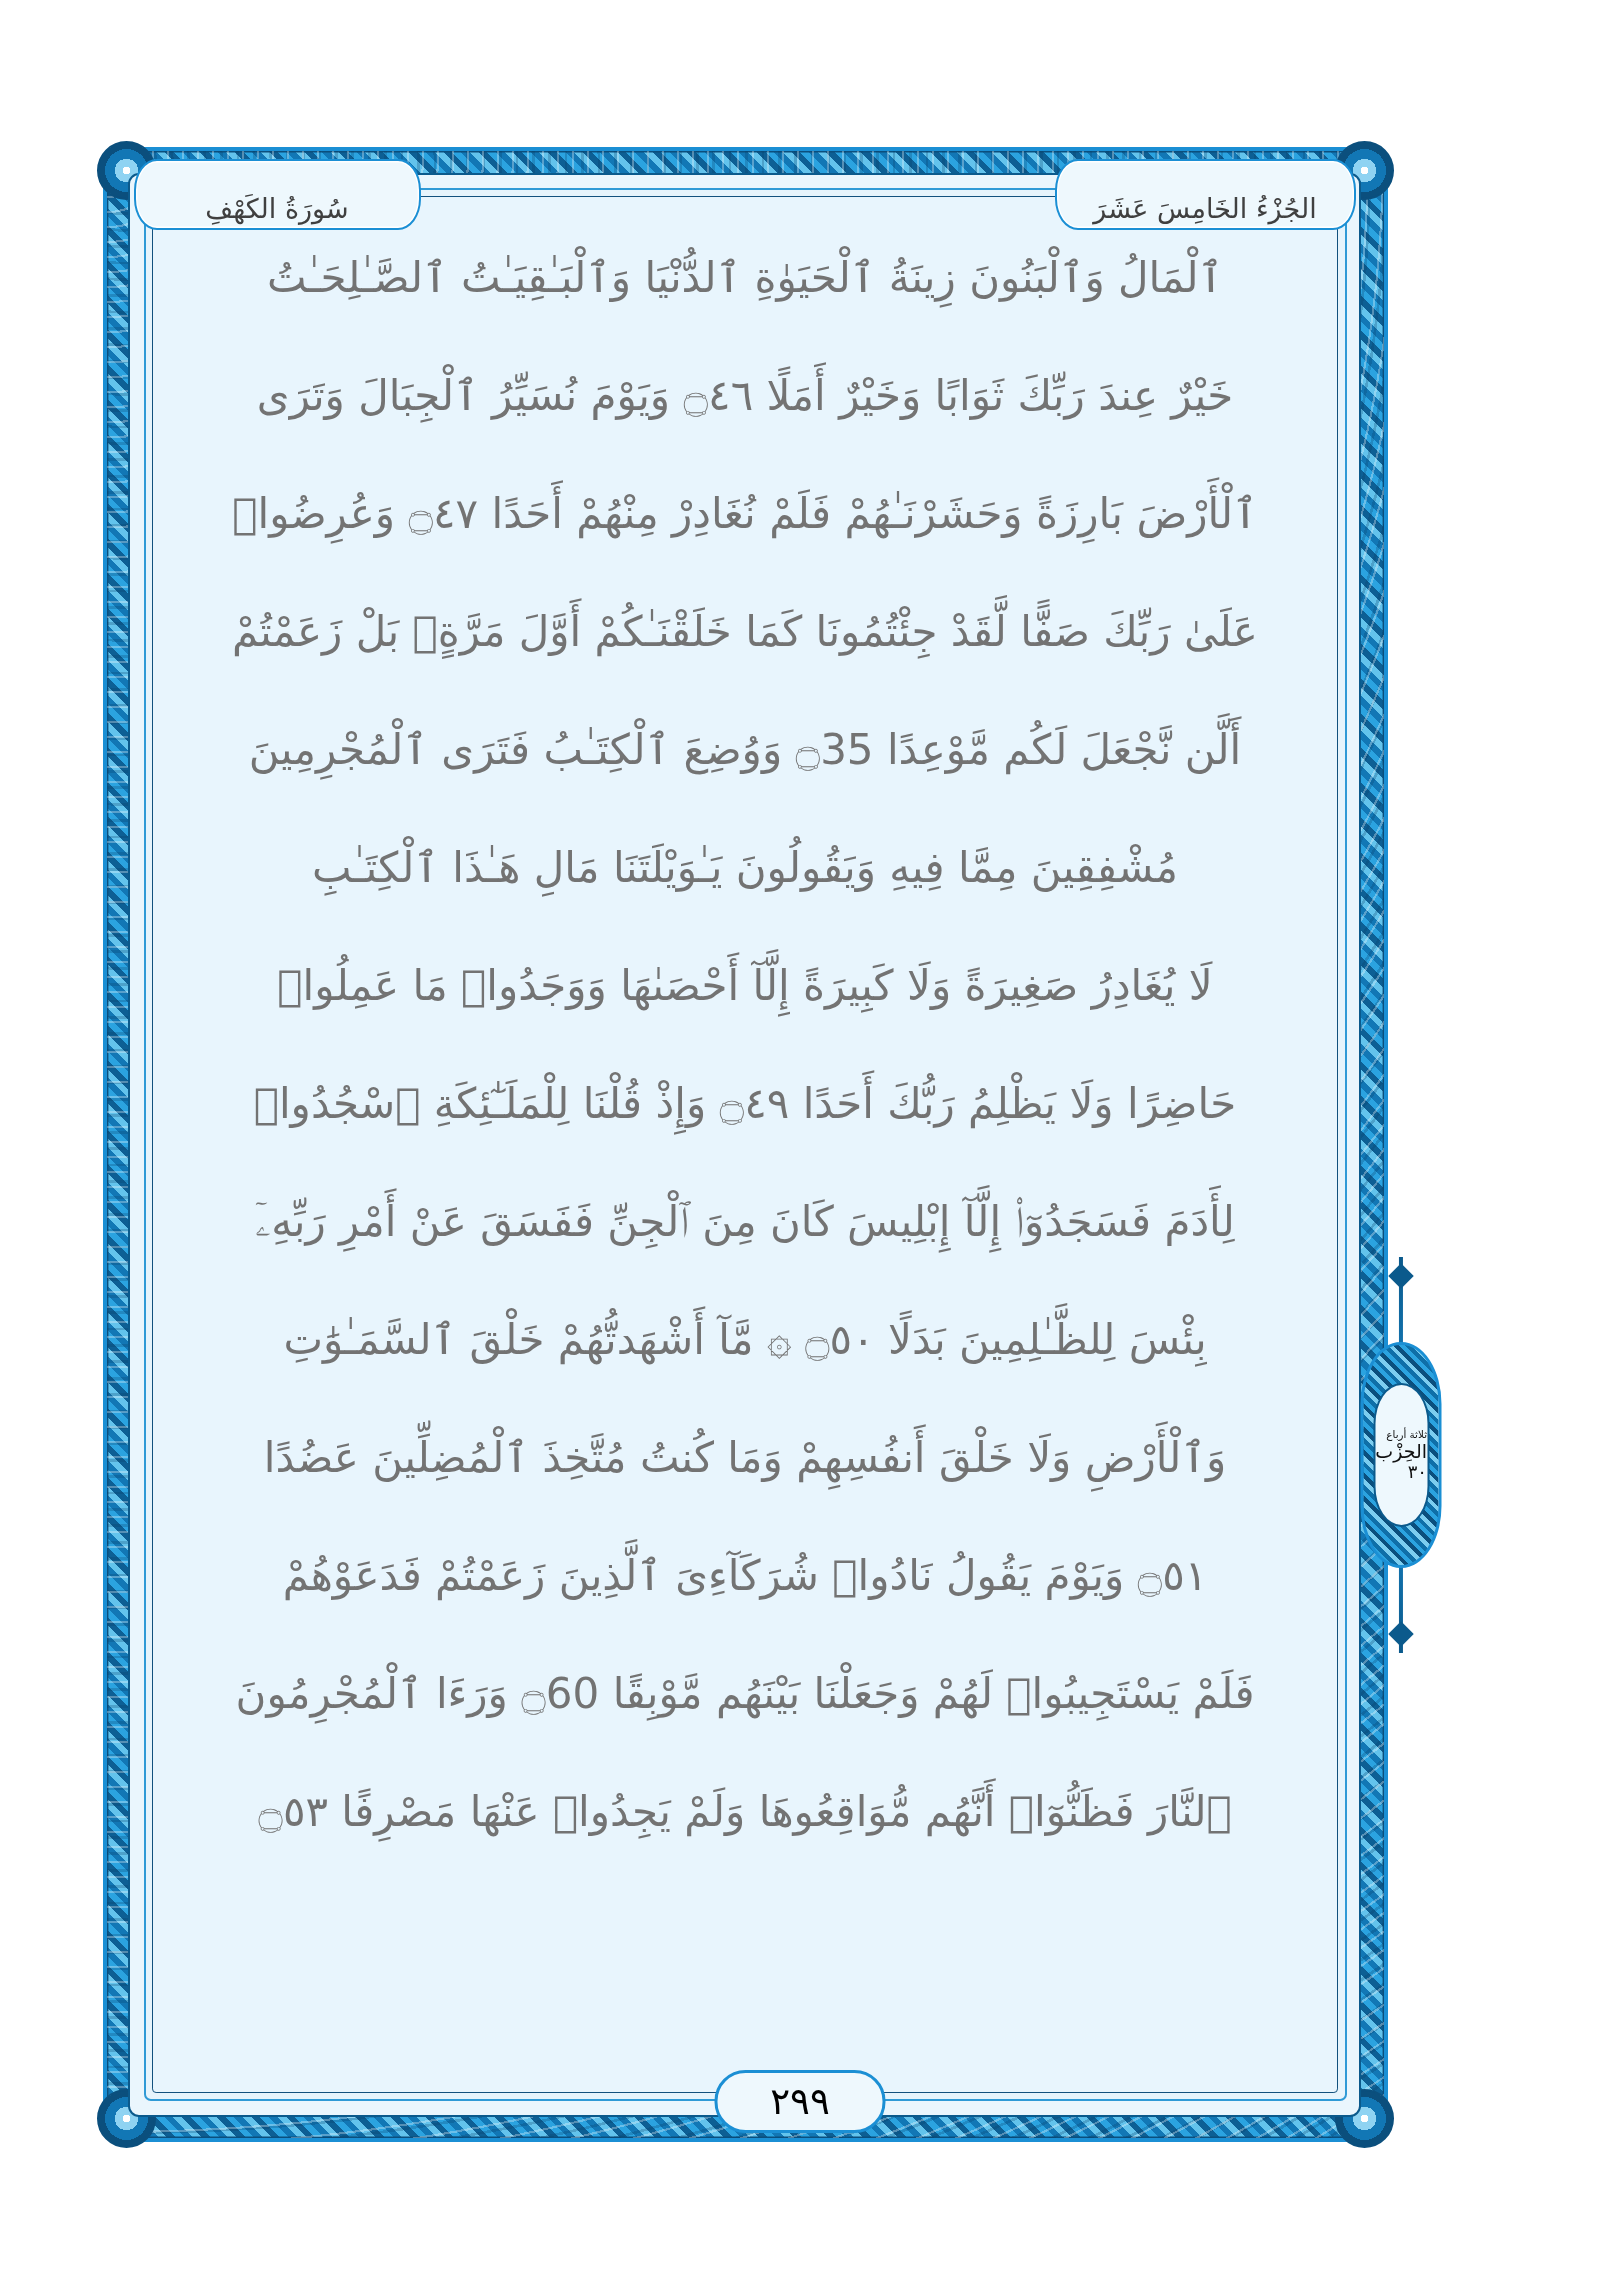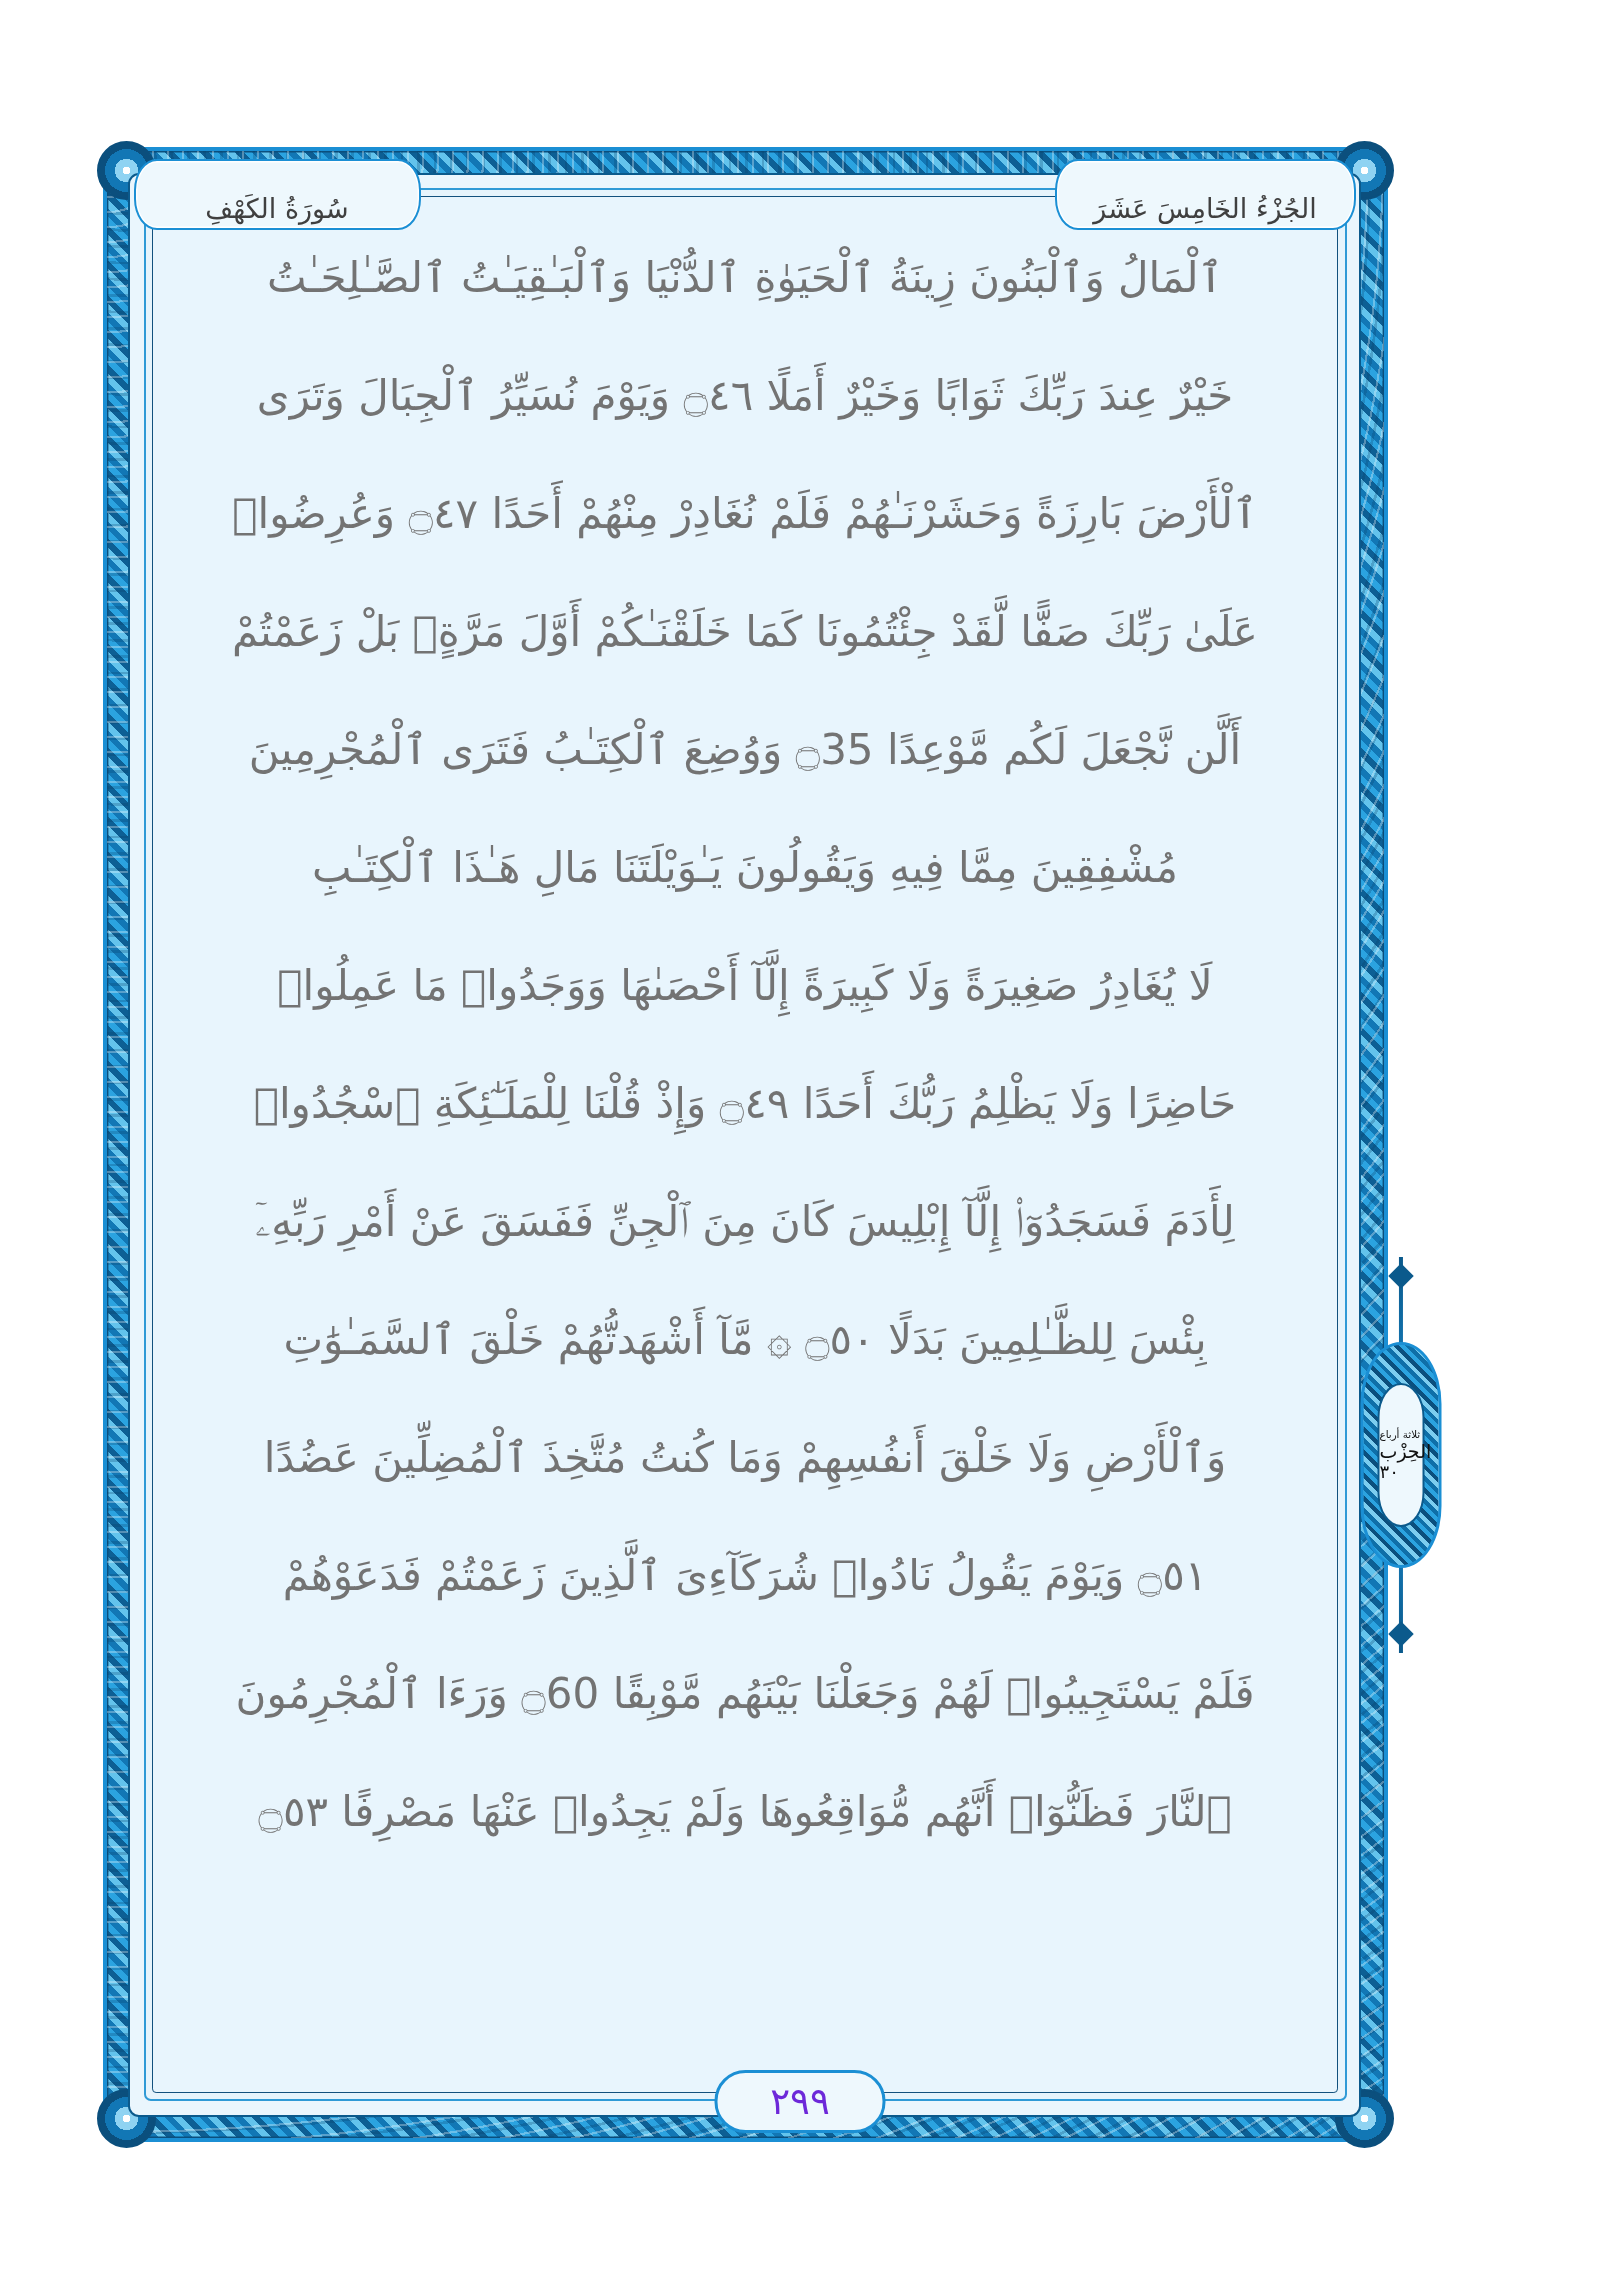--- a/index.html
+++ b/index.html
@@ -148,21 +148,21 @@
   .page-num {
     width: 171px; height: 63px;
     background: #eef8fd;
     border: 3.4px solid #1b8fd4;
     border-radius: 31px / 31px;
     display: flex;
     align-items: center;
     justify-content: center;
     font-family: "DejaVu Sans", sans-serif;
     font-size: 37px;
-    color: #6d28d9;
+    color: #000000;
     letter-spacing: 1.4px;
   }
 
   
   .hizb {
     position: absolute;
     left: 1360px; top: 1257px;
     width: 82px; height: 396px;
     z-index: 8;
   }
@@ -180,27 +180,27 @@
     border: 3.4px solid #1b8fd4;
     border-radius: 40px / 62px;
     background:
       repeating-linear-gradient(45deg,
         #2ba3e0 0 4.1px, #0f6fa8 4.1px 8.2px, #7ccdef 8.2px 12.3px, #0b4f7d 12.3px 16.4px);
     display: flex;
     align-items: center;
     justify-content: center;
   }
   .hizb .inner {
-    width: 47px; height: 144px;
+    width: 56px; height: 144px;
     background: #eef8fd;
     border: 2.1px solid #0b5a8c;
     border-radius: 29px / 42px;
     display: flex;
     flex-direction: column;
-    align-items: flex-end;
+    align-items: flex-start;
     justify-content: center;
     gap: 2.7px;
     direction: rtl;
   }
   .hizb .tiny {
     font-family: "DejaVu Sans", sans-serif;
     font-size: 10.3px;
     color: #111;
     line-height: 1;
   }

